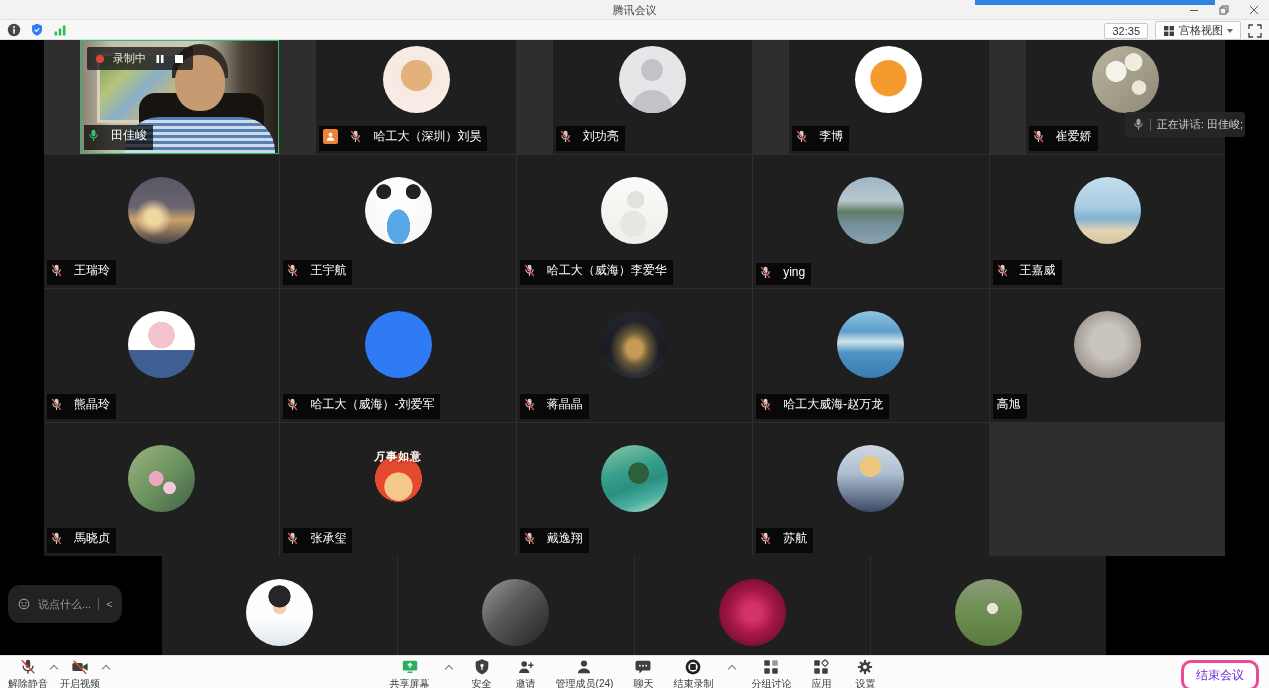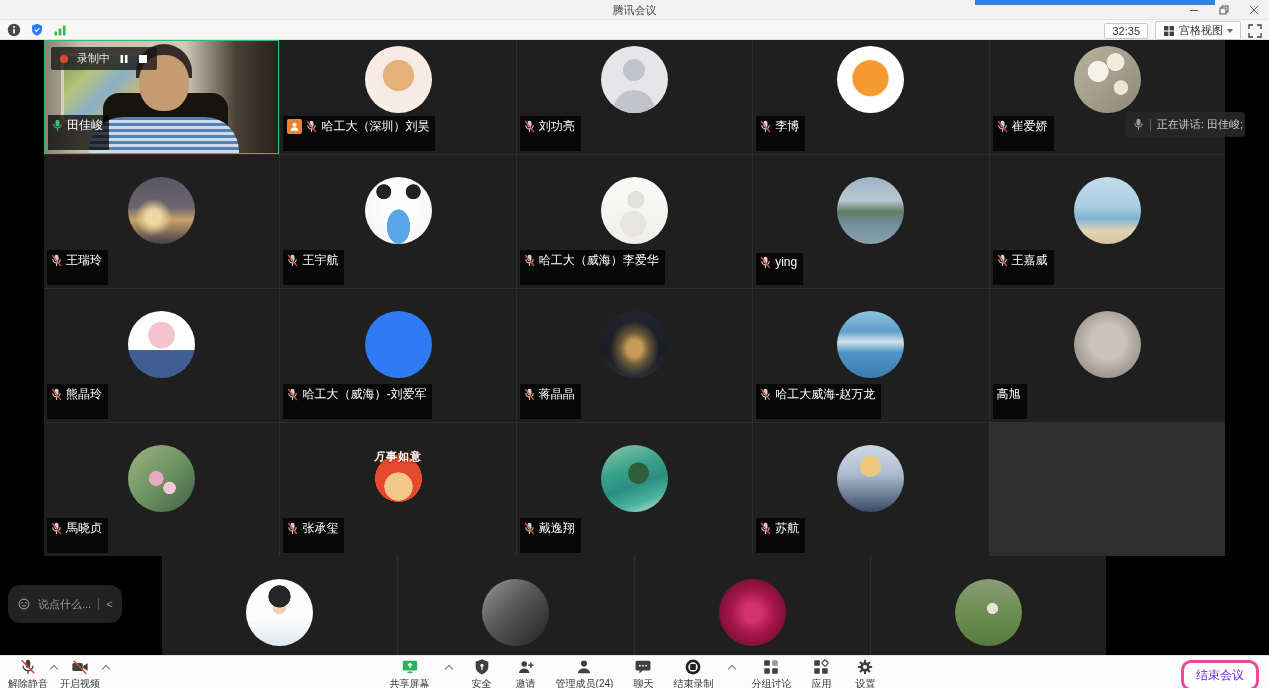--- a/index.html
+++ b/index.html
@@ -14,29 +14,29 @@
   
   .statusbar{position:relative;height:20px;background:#f7f7f7;border-bottom:1px solid #dedede;box-sizing:border-box;}
   .sb-left{position:absolute;left:7px;top:3px;display:flex;align-items:center;gap:9px;}
   .sb-right{position:absolute;right:7px;top:1px;display:flex;align-items:center;gap:7px;}
   .sb-box{border:1px solid #c9c9c9;background:#fdfdfd;border-radius:2px;font-size:11px;color:#333;padding:1px 7px;display:flex;align-items:center;gap:4px;}
   .caret-down{width:0;height:0;border-left:3.5px solid transparent;border-right:3.5px solid transparent;border-top:4px solid #666;}
   
   .stage{position:relative;height:615px;background:#000;}
   .grid{position:absolute;left:44px;top:0;width:1181px;display:grid;grid-template-columns:repeat(5,1fr);grid-template-rows:114px 133px 133px 133px;gap:1px;background:#2e2e2e;}
   .tile{background:#1f1f1f;position:relative;display:flex;justify-content:center;align-items:flex-start;padding-top:22px;box-sizing:border-box;}
-  .grid .tile:nth-child(-n+5){padding-top:6px;}
+  .grid .tile:nth-child(-n+5){padding-top:6px;margin-left:36px;}
   .avatar{width:67px;height:67px;border-radius:50%;position:relative;overflow:hidden;flex:none;}
   .avatar-label{position:absolute;left:0;right:0;text-align:center;color:#fff;}
   .avatar-label.center{top:50%;transform:translateY(-50%);font-size:14px;margin-top:46px;}
   .avatar-label.top{top:4px;font-size:11px;font-weight:bold;text-shadow:0 1px 2px rgba(110,30,10,.85);letter-spacing:1px;}
   .av-default{background:#e6e6e8;}
   .av-default::before{content:"";position:absolute;width:22px;height:22px;border-radius:50%;background:#c2c3c9;left:50%;top:13px;transform:translateX(-50%);}
   .av-default::after{content:"";position:absolute;width:42px;height:26px;border-radius:21px 21px 0 0;background:#c2c3c9;left:50%;bottom:-3px;transform:translateX(-50%);}
-  .name-label{position:absolute;left:3px;bottom:3px;display:flex;align-items:center;gap:4px;background:rgba(0,0,0,.72);padding:2px 6px 16px 4px;font-size:12px;color:#fff;white-space:nowrap;max-width:95%;box-sizing:border-box;}
+  .name-label{position:absolute;left:3px;bottom:3px;display:flex;align-items:center;gap:12px;background:rgba(0,0,0,.72);padding:2px 6px 6px 4px;font-size:12px;color:#fff;white-space:nowrap;max-width:95%;box-sizing:border-box;}
   .host-badge{width:15px;height:15px;border-radius:2px;background:#ee8233;display:flex;align-items:center;justify-content:center;flex:none;}
   
   .mic-body{fill:#cfcfcf;}.mic-arc,.mic-stem{stroke:#cfcfcf;}
   .mic-slash{stroke:#d84c3f;display:none;}
   .mic-muted .mic-slash{display:block;}
   .mic-active .mic-body{fill:#35c26a;}.mic-active .mic-arc,.mic-active .mic-stem{stroke:#35c26a;}
   
   .video-tile{padding:0;border:1px solid #2dbd6e;background:linear-gradient(90deg,#8a8274 0%,#c5bfae 16%,#cfc9b8 60%,#4a4036 82%,#26211c 100%);overflow:hidden;}
   .vt-map{position:absolute;left:16px;top:12px;width:76px;height:64px;border:3px solid #d8d0b8;background:linear-gradient(135deg,#7a9a5a 0%,#b5c47a 30%,#8ab0c8 55%,#c8b878 80%,#6a8a9a 100%);}
   .vt-chair{position:absolute;left:58px;top:52px;width:125px;height:70px;border-radius:16px;background:#17140f;}

